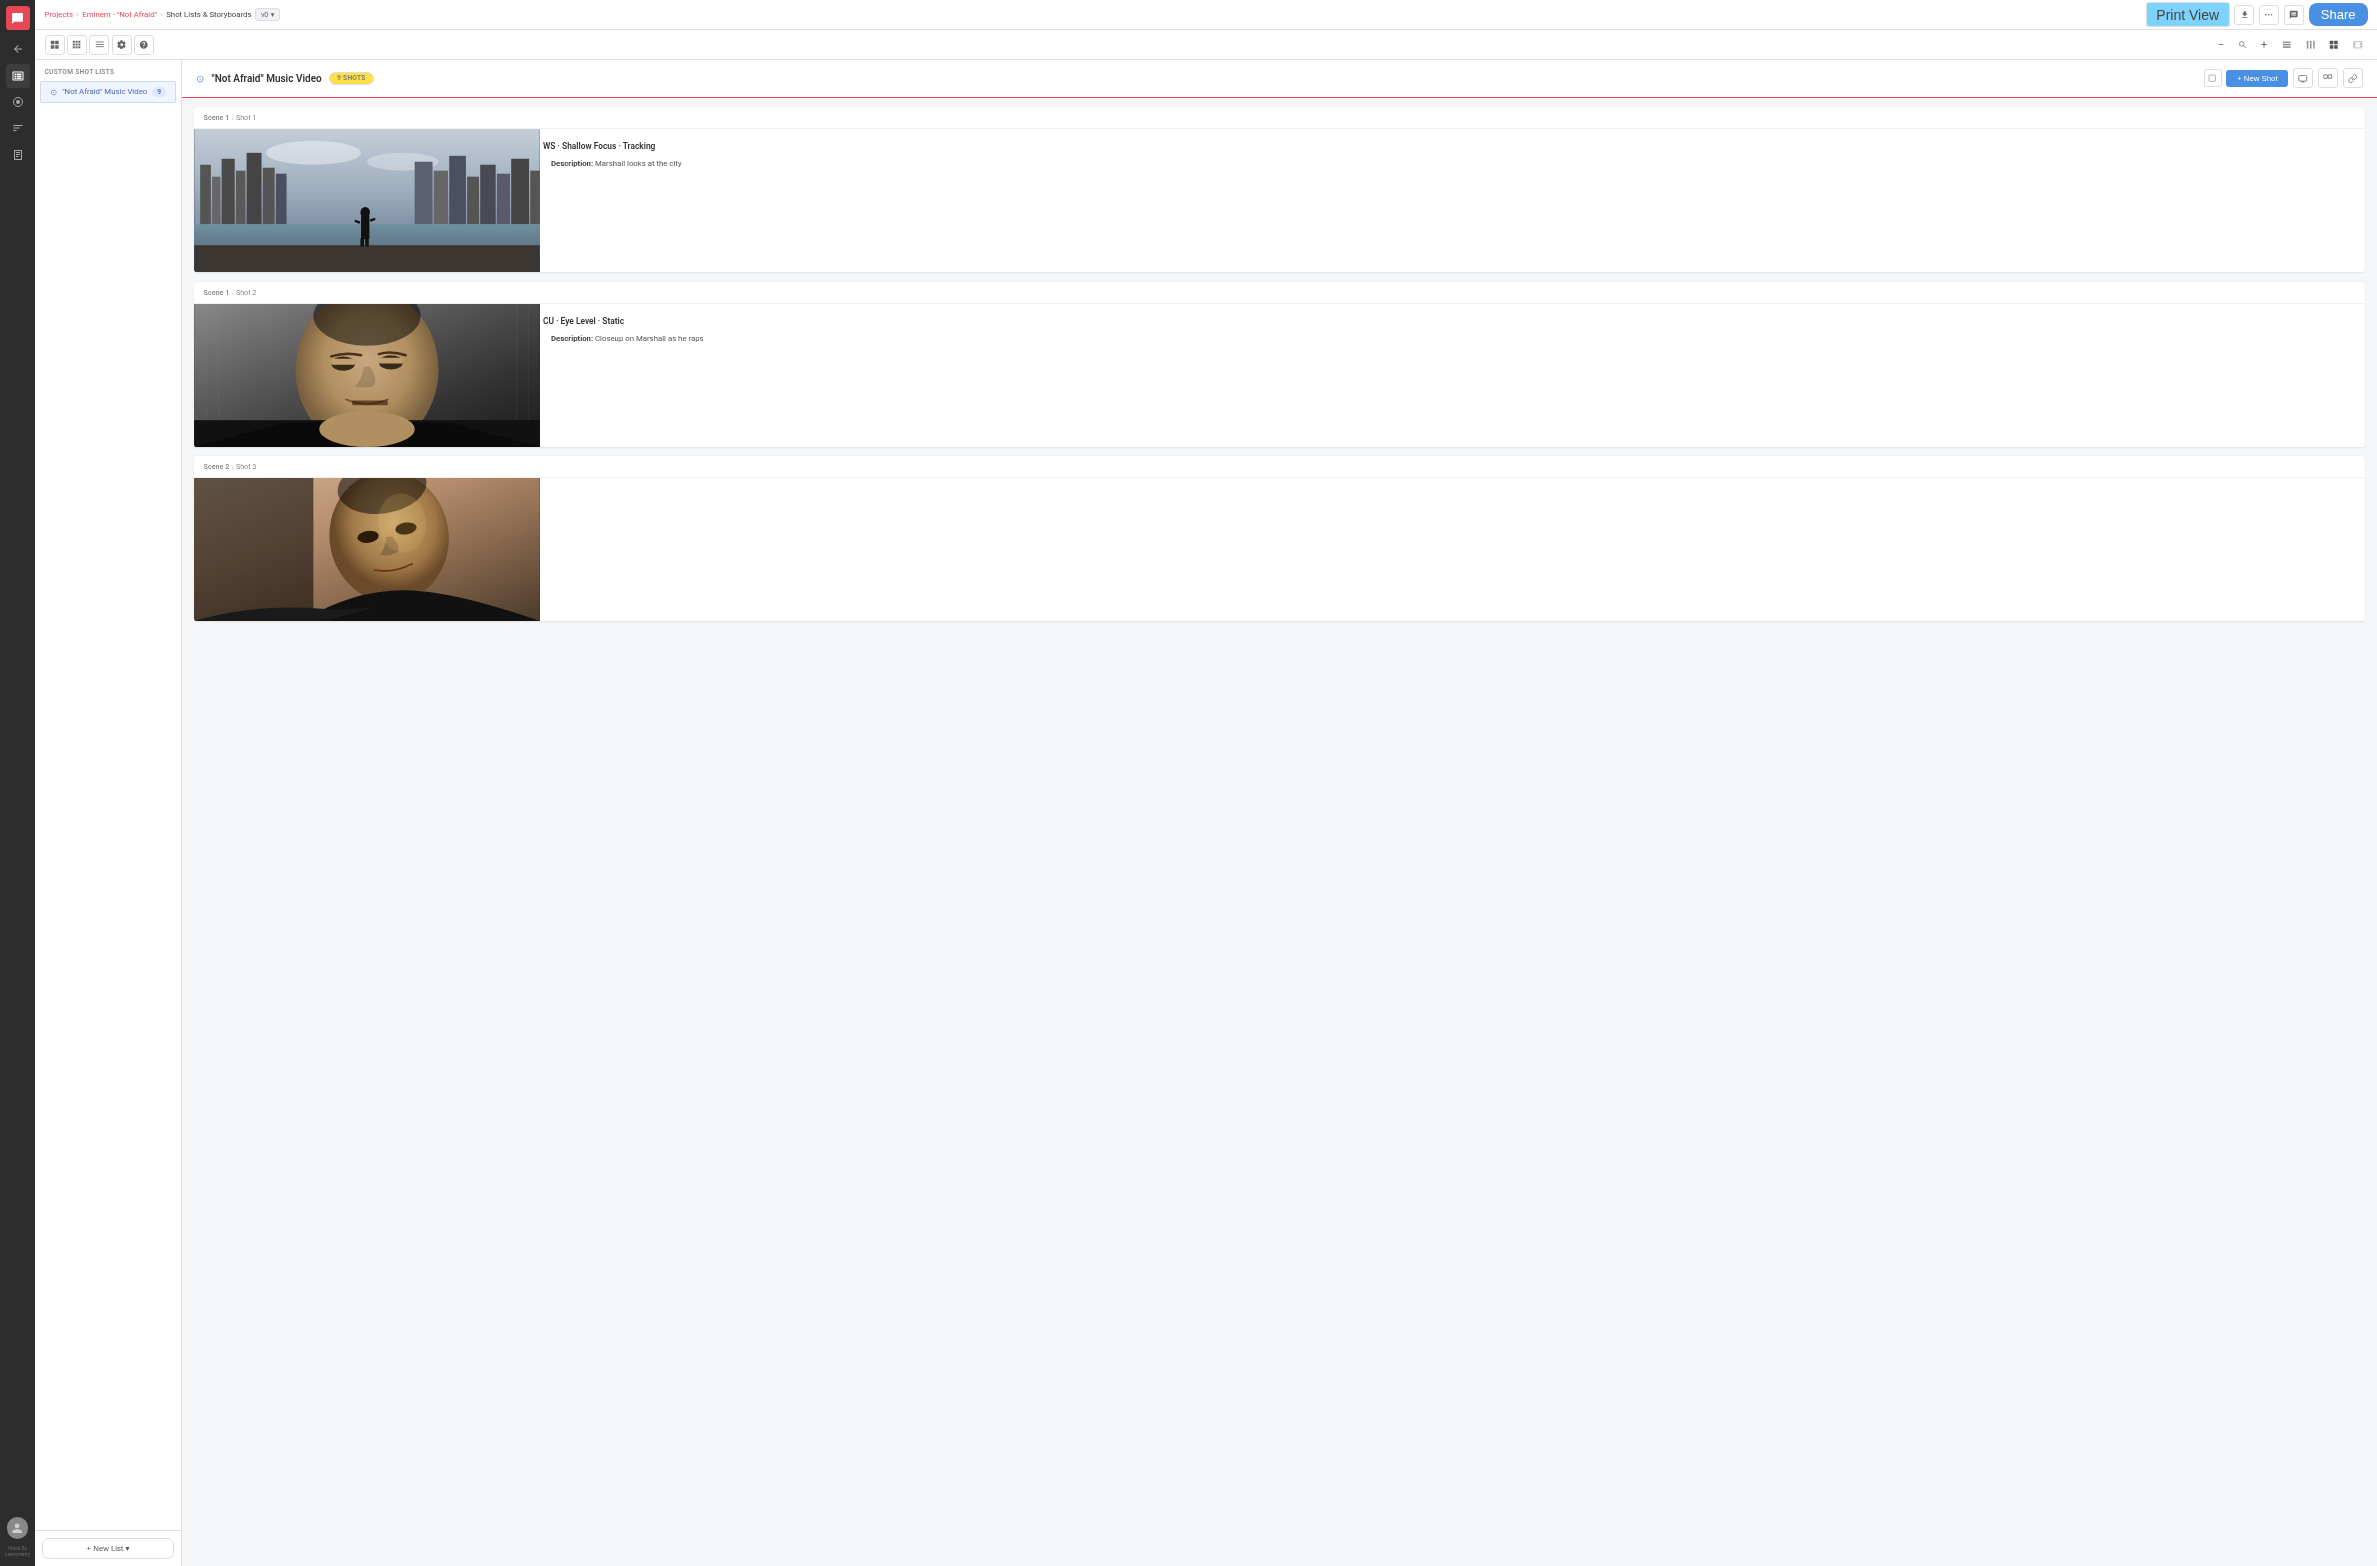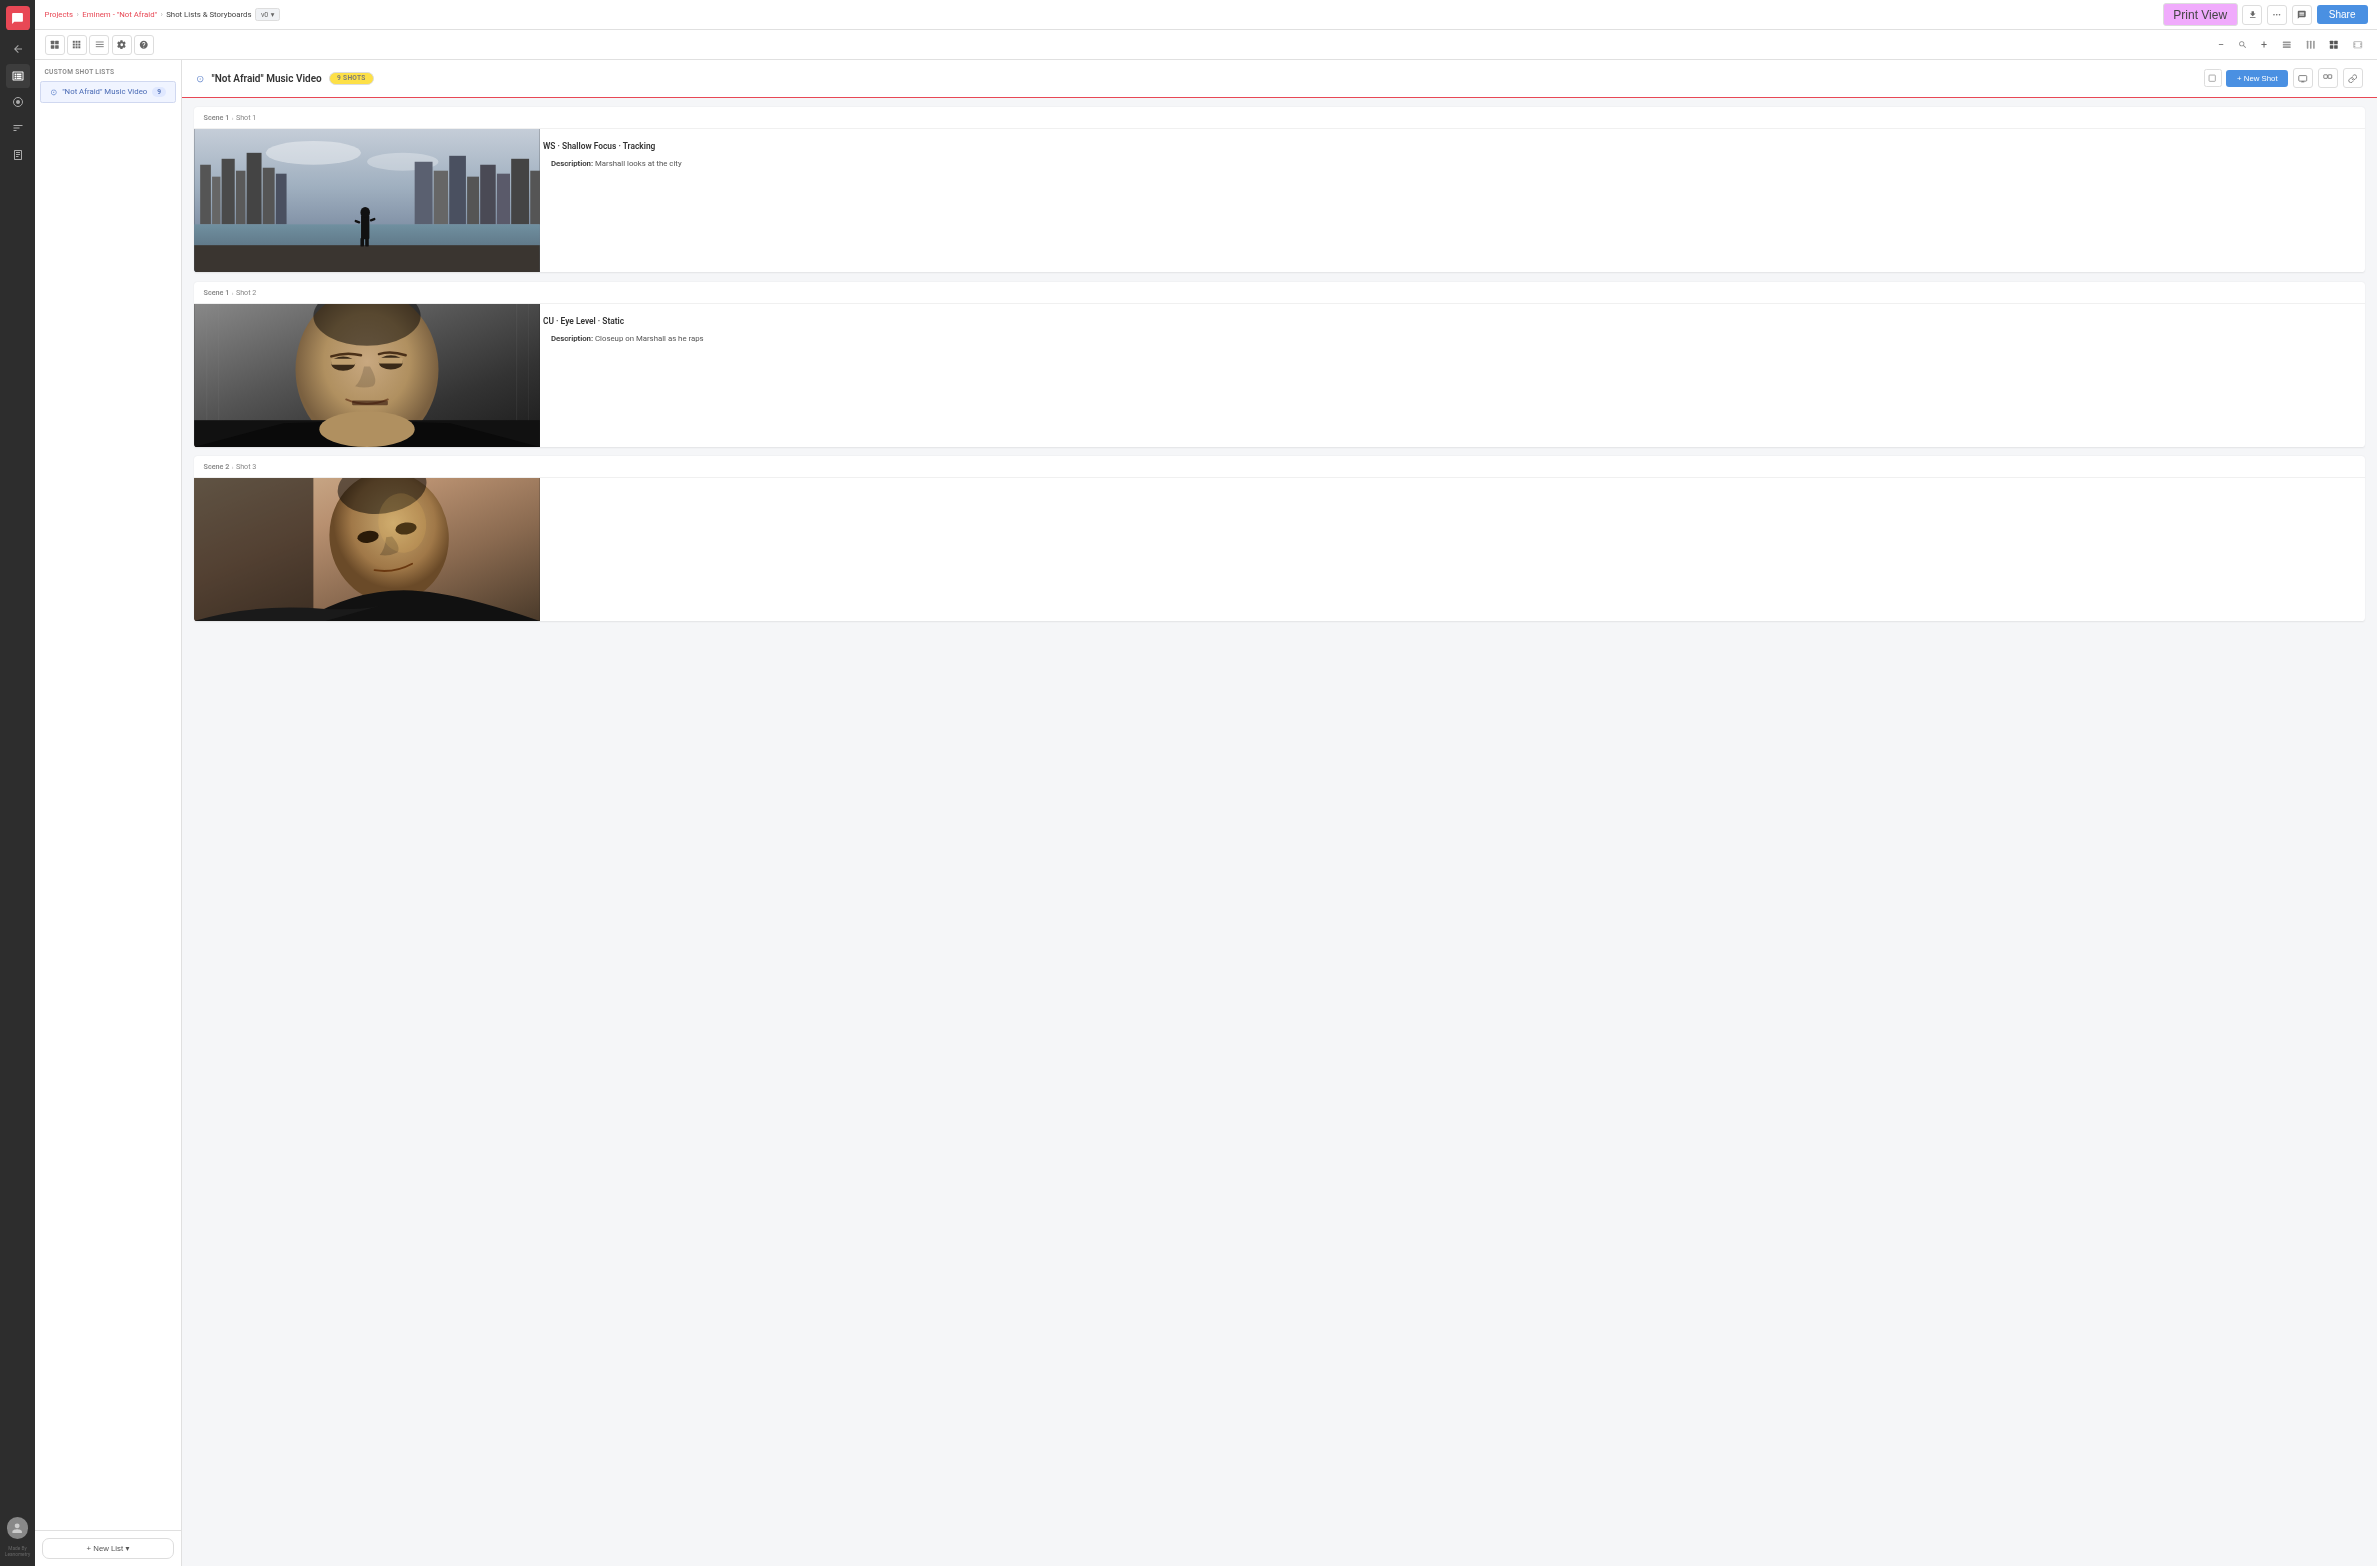--- a/index.html
+++ b/index.html
@@ -70,41 +70,41 @@
       font-size: 7.2px;
       color: #666;
       cursor: pointer;
       display: flex; align-items: center; gap: 2.4px;
     }
     .header-actions { display: flex; align-items: center; gap: 4.8px; }
     .btn-print-view {
       padding: 3.6px 9.5px;
       border: 0.6px solid #ddd;
       border-radius: 3px;
-      background: #f0abfc;
-      font-size: 12px;
+      background: #7dd3fc;
+      font-size: 14px;
       cursor: pointer;
       color: #444;
     }
     .btn-icon {
       width: 20px; height: 20px;
       border: 0.6px solid #ddd;
       border-radius: 3px;
       background: white;
       display: flex; align-items: center; justify-content: center;
       cursor: pointer;
       color: #666;
     }
     .btn-share {
       padding: 3.6px 12px;
       background: #4a90e2;
       color: white;
       border: none;
-      border-radius: 3px;
-      font-size: 10px;
+      border-radius: 8px;
+      font-size: 13px;
       cursor: pointer;
       font-weight: 500;
     }
 
     
     .toolbar-row {
       background: white;
       border-bottom: 0.6px solid #e0e0e0;
       padding: 0 9.5px;
       height: 30px;

